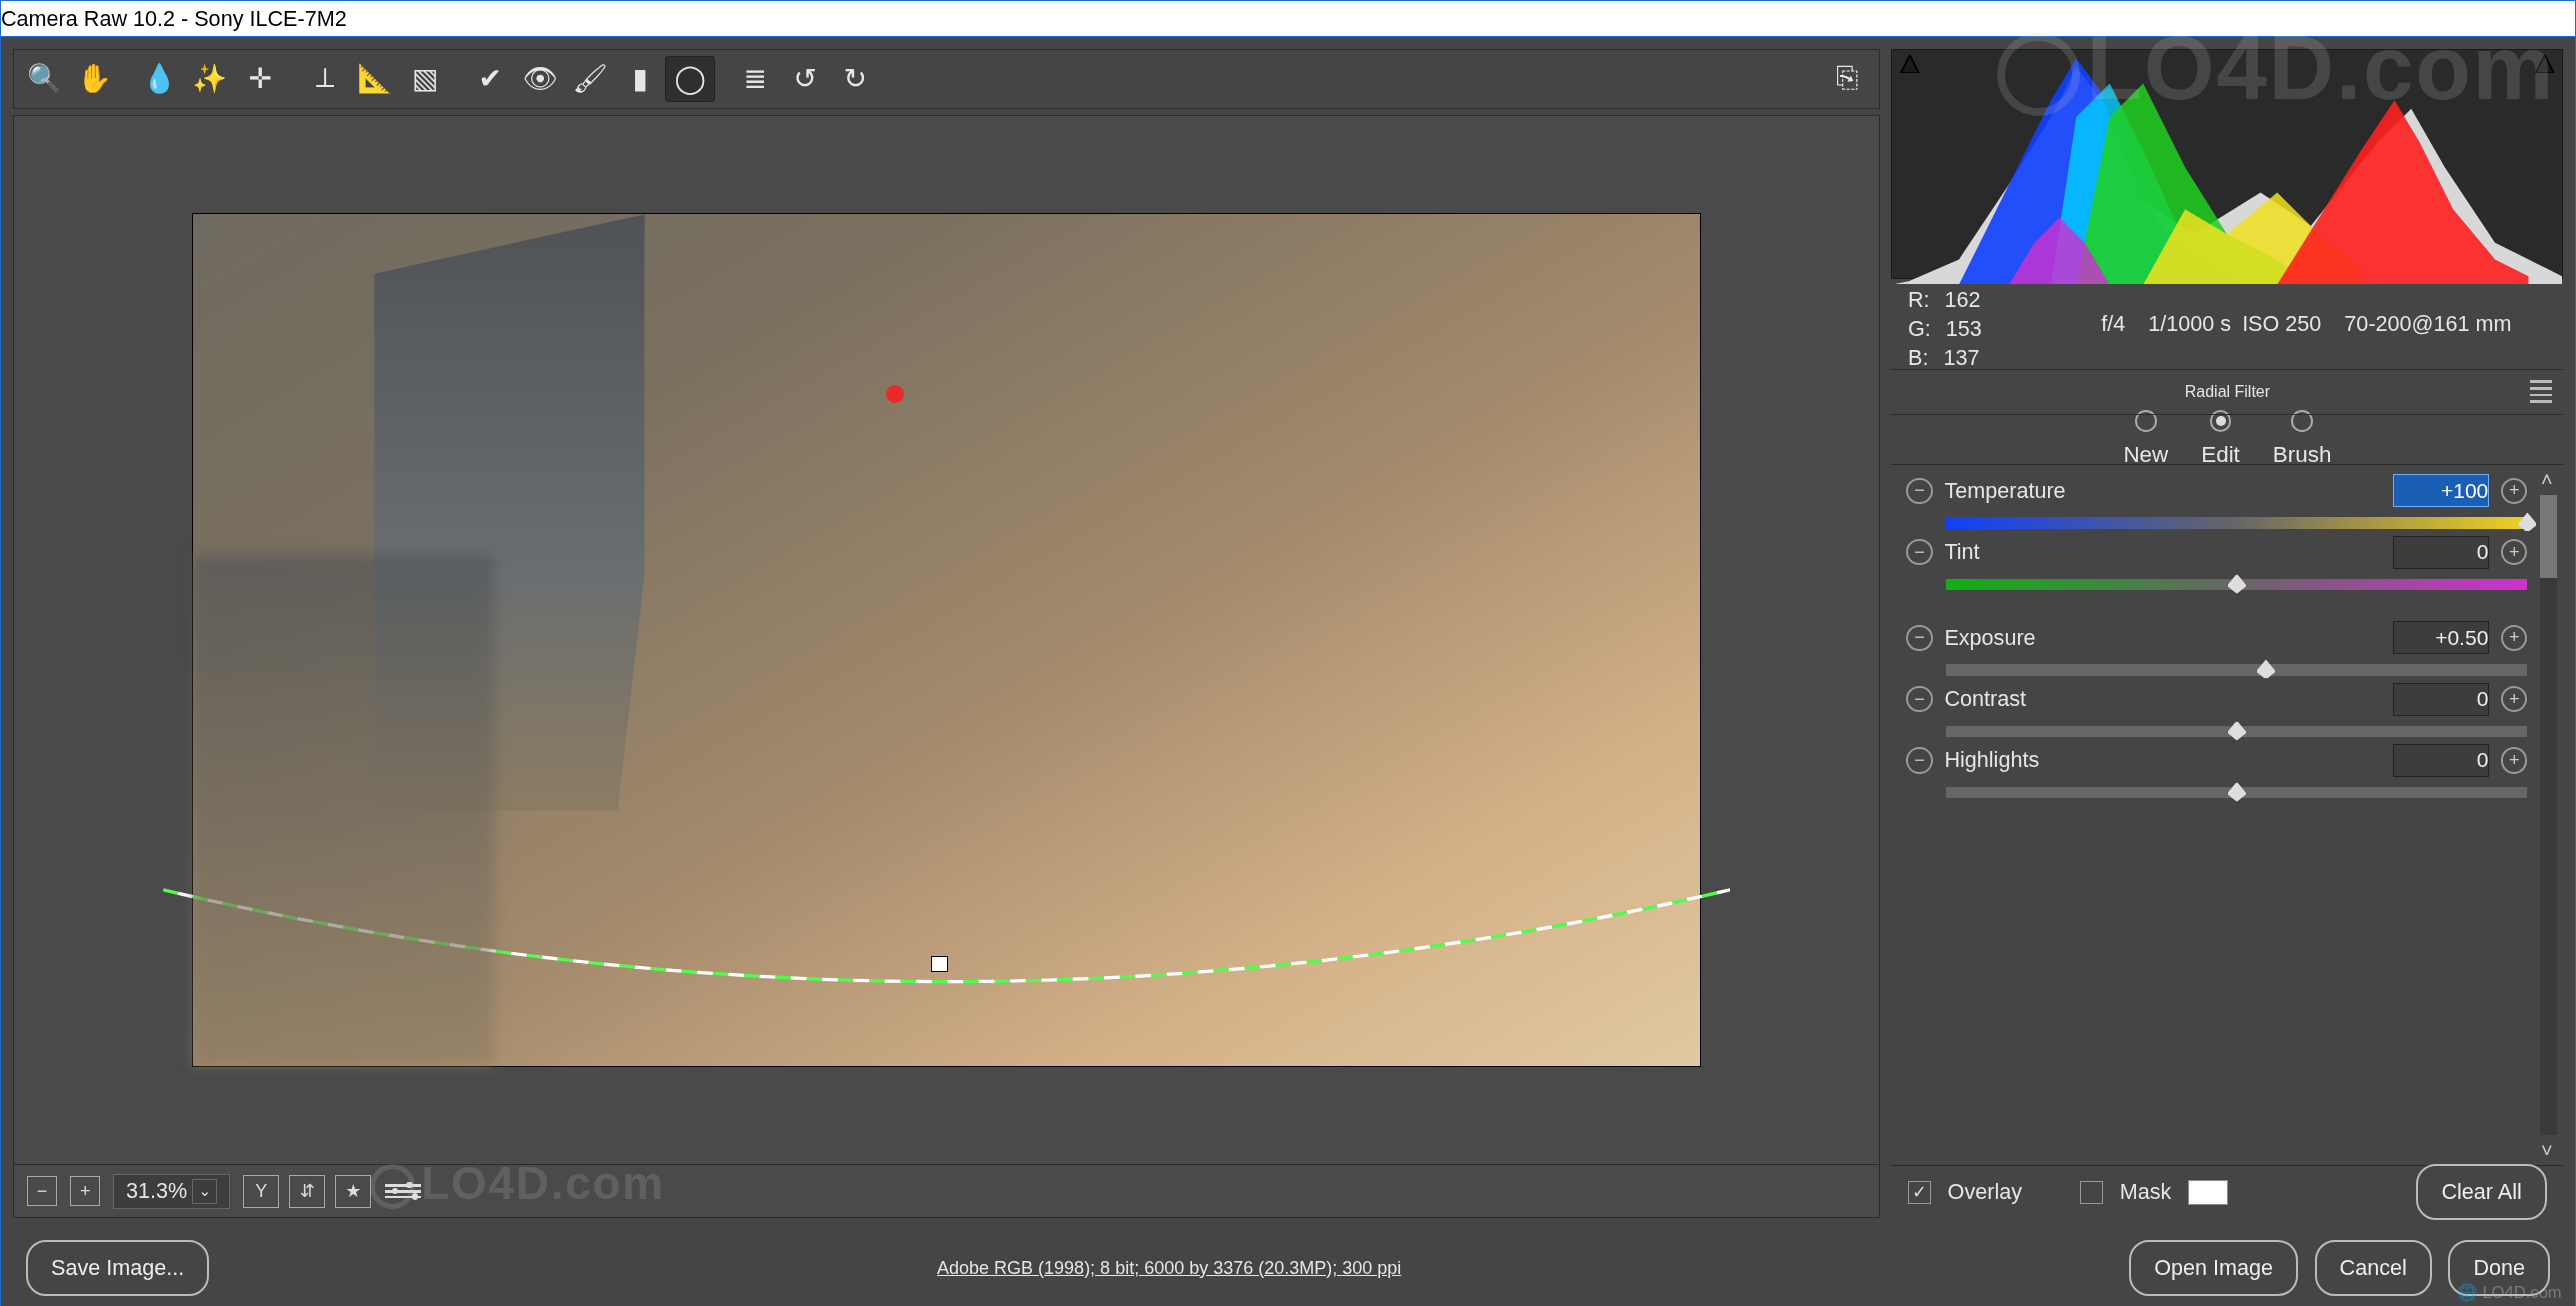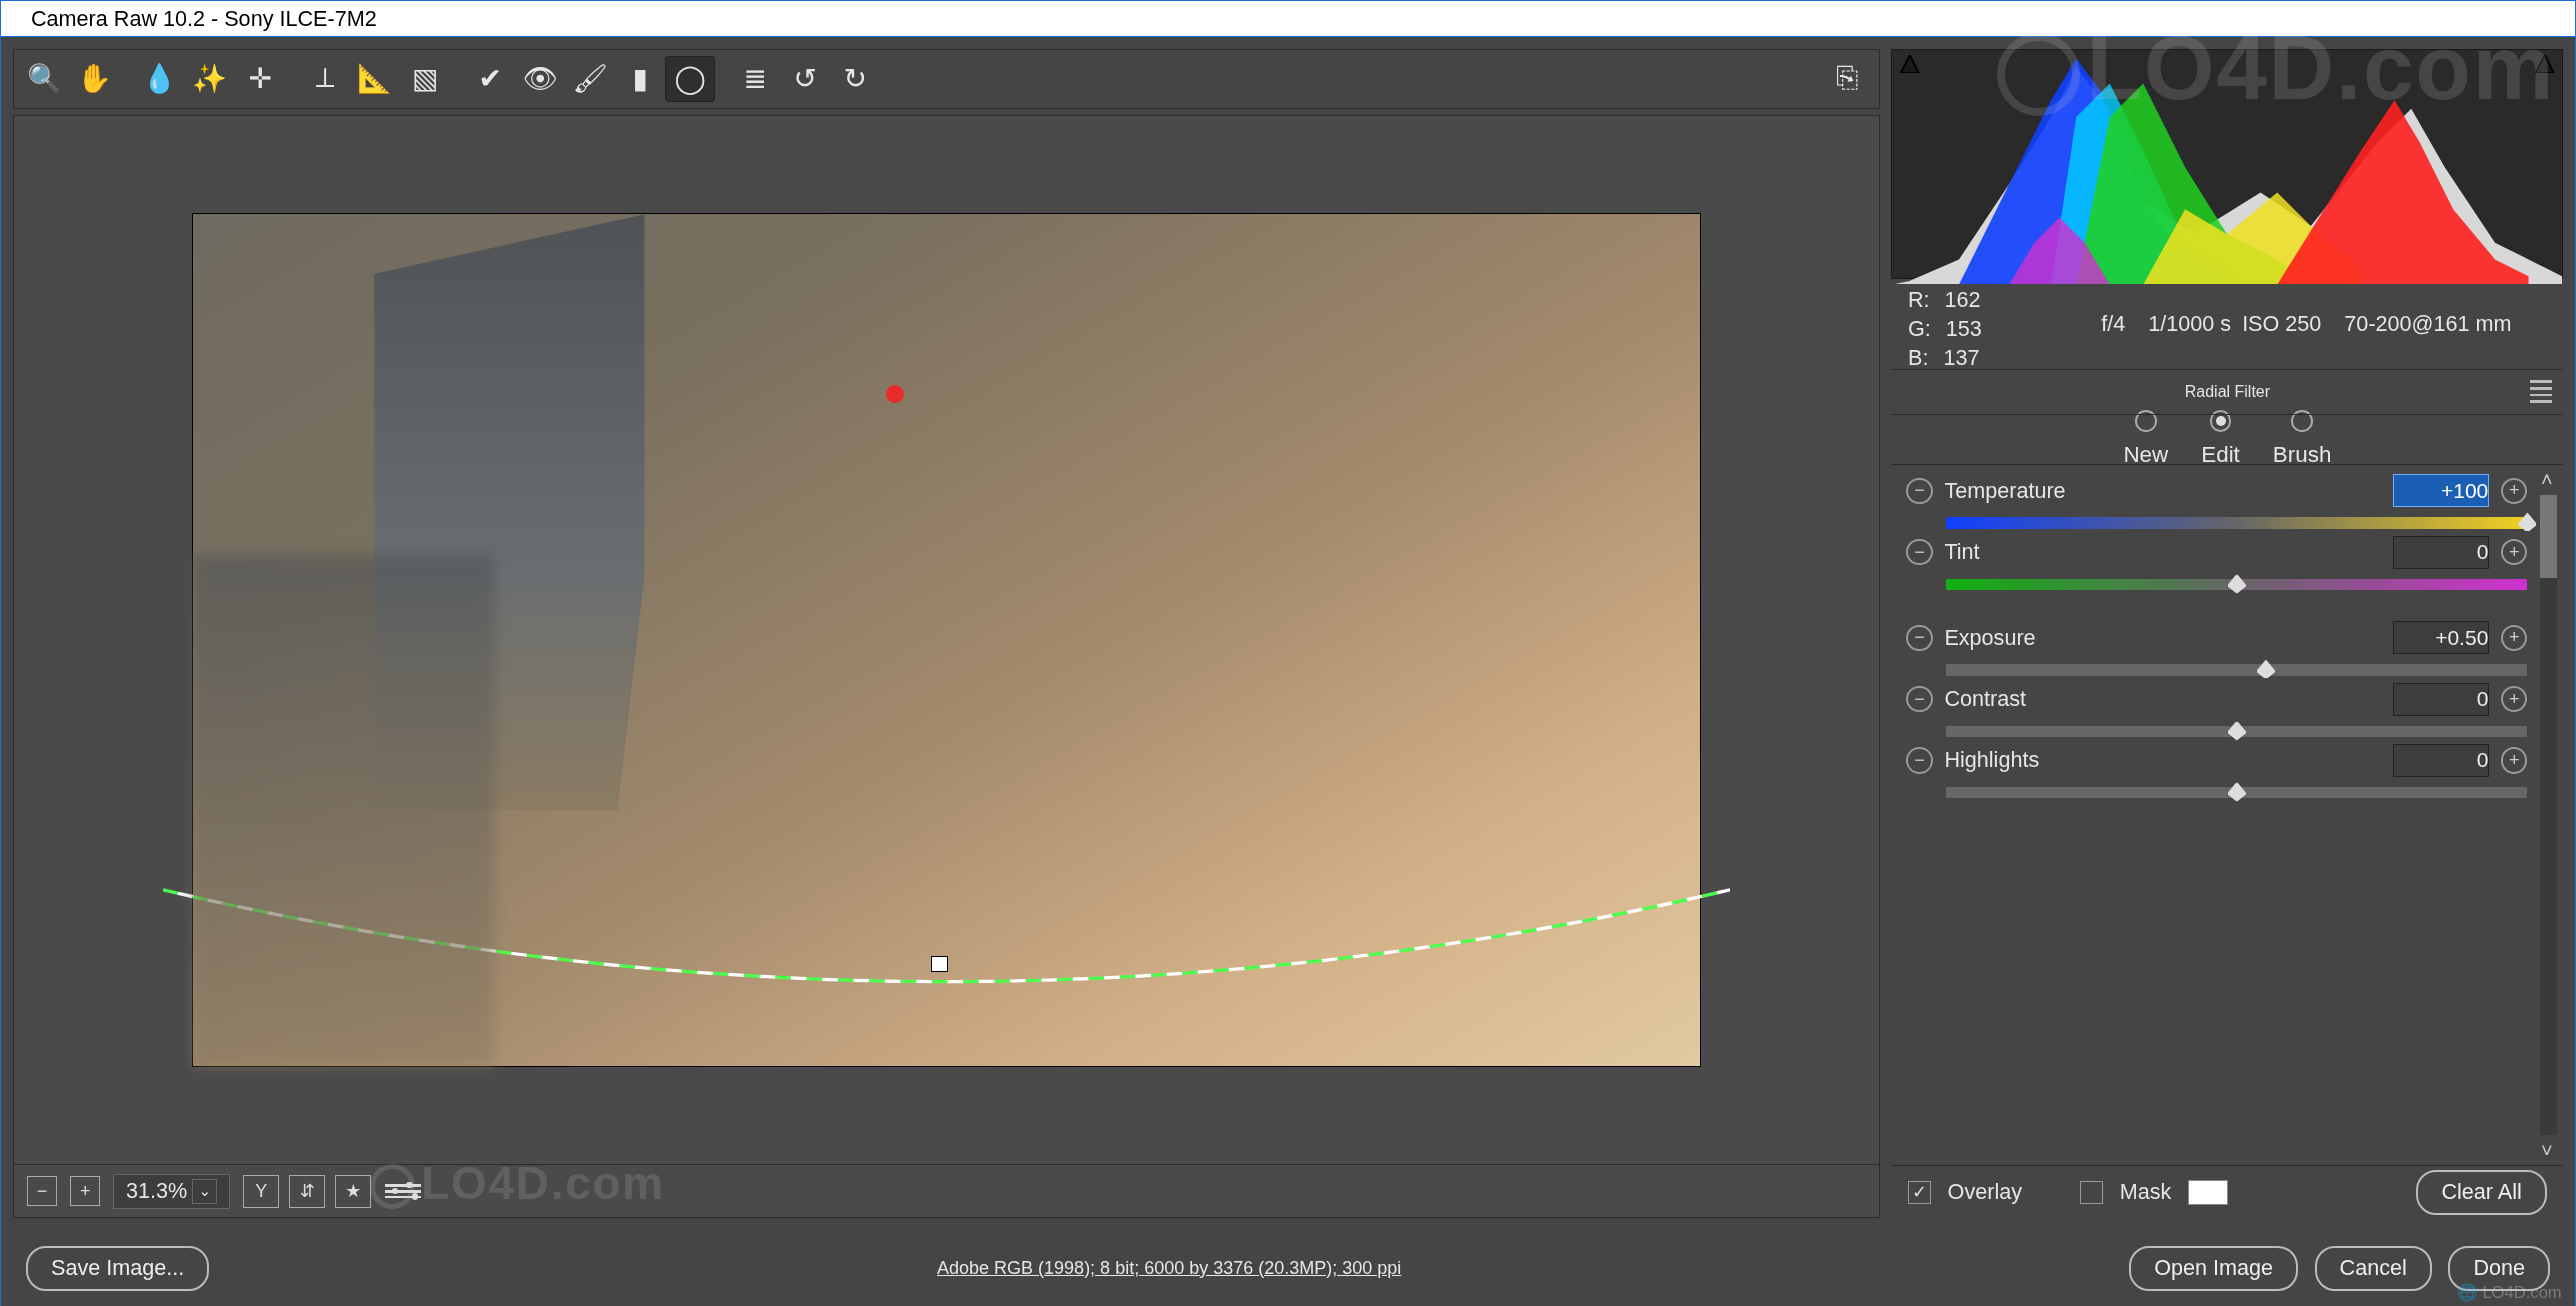--- a/index.html
+++ b/index.html
@@ -1,18 +1,18 @@
 <!DOCTYPE html>
 <html style="font-size:13.3px"><head>
 <meta charset="utf-8">
 <style>
 * { box-sizing: border-box; margin: 0; padding: 0; font-family: "Segoe UI", Tahoma, sans-serif; }
 body { background: #fff; width: 2576px; height: 1307px; overflow: hidden; }
 .window { width: 2576px; height: 1307px; border: 1.7px solid #1a6fd1; display: flex; flex-direction: column; background: #454545; }
-.titlebar { height: 36px; background: #fff; border-bottom: 1.7px solid #1a6fd1; display: flex; align-items: center; padding: 0 30px; color: #000; font-size: 21.6px; }
+.titlebar { height: 36px; background: #fff; border-bottom: 1.7px solid #1a6fd1; display: flex; align-items: center; padding: 0 0; color: #000; font-size: 21.6px; }
 .app-body { flex: 1; display: flex; background: #454545; padding: 11.6px; gap: 11.6px; }
 .left-col { flex: 1; display: flex; flex-direction: column; }
 .right-col { width: 672px; display: flex; flex-direction: column; background: #454545; }
 
 
 .toolbar { height: 60px; background: #454545; display: flex; align-items: center; gap: 0; padding: 0 6.6px; border: 0.8px solid #2a2a2a; }
 .toolbar .tbtn { width: 50px; height: 46px; display: flex; align-items: center; justify-content: center; color: #e6e6e6; cursor: pointer; border-radius: 3.3px; font-size: 28px; }
 .toolbar .tbtn.active { background: #2f2f2f; border: 0.8px solid #222; }
 .toolbar .sep { width: 15px; }
 .toolbar .spacer { flex: 1; }
@@ -81,21 +81,21 @@
 .track-bg.temp{background:linear-gradient(90deg,#1040ff,#666 50%,#f0d020);}
 .track-bg.tint{background:linear-gradient(90deg,#10b010,#666 50%,#d030d0);}
 .thumb{position:absolute;top:-5px;width:20px;height:20px;background:#ddd;border:0.8px solid #333;clip-path:polygon(50% 0,100% 60%,50% 100%,0 60%);}
 .slider-spacer{height:18px;}
 
 .overlay-row{height:53px;display:flex;align-items:center;gap:16.6px;padding:0 16.6px;color:#e6e6e6;font-size:21.6px;border-top:0.8px solid #2a2a2a;}
 .chk{width:23px;height:23px;border:1.7px solid #999;display:flex;align-items:center;justify-content:center;cursor:pointer;}
 .chk.checked::after{content:"✓";color:#ddd;font-size:18px;}
 .swatch{width:40px;height:25px;background:#fff;border:0.8px solid #888;cursor:pointer;}
 .overlay-row .spacer{flex:1;}
-.pill-btn{height:45px;padding:0 23px;border:2.5px solid #bbb;border-radius:20px;background:transparent;color:#eee;font-size:21.6px;display:flex;align-items:center;cursor:pointer;}
+.pill-btn{height:56px;padding:0 23px;border:2.5px solid #bbb;border-radius:20px;background:transparent;color:#eee;font-size:21.6px;display:flex;align-items:center;cursor:pointer;}
 
 
 .footer{height:76px;display:flex;align-items:center;padding:0 25px;gap:32px;background:#454545;}
 .footer .center{flex:1;text-align:center;color:#e6e6e6;font-size:18px;text-decoration:underline;cursor:pointer;}
 .footer .right{display:flex;gap:16.6px;}
 .watermark{position:absolute;color:rgba(200,200,200,0.18);font-size:46px;font-weight:600;letter-spacing:1.7px;pointer-events:none;}
 .watermark .globe{display:inline-block;width:45px;height:45px;border:5px solid rgba(200,200,200,0.18);border-radius:50%;position:relative;vertical-align:middle;margin-right:6.6px;}
 </style>
 </head>
 <body>

